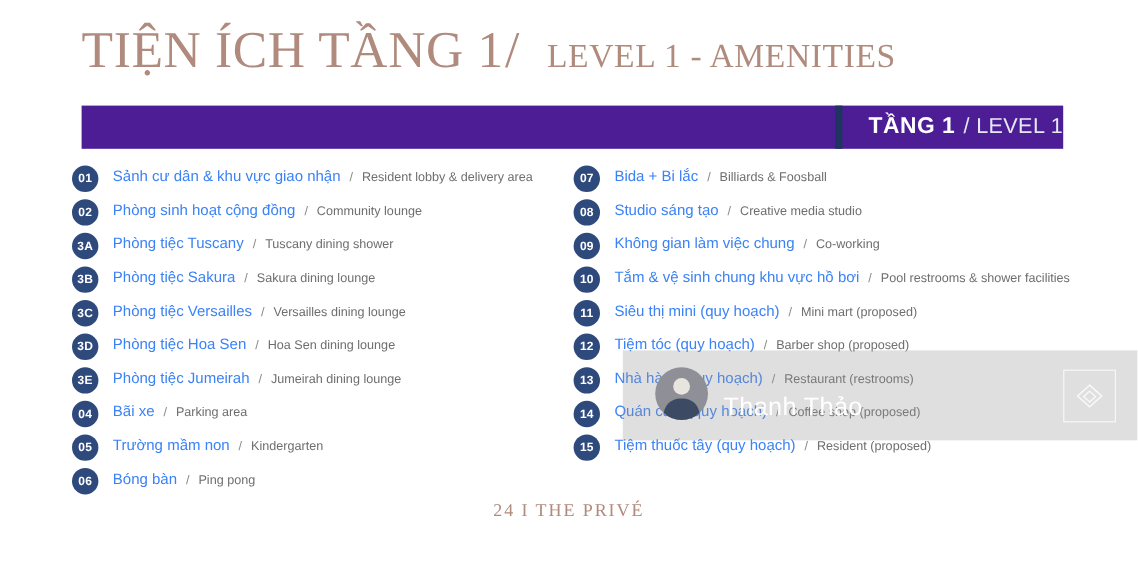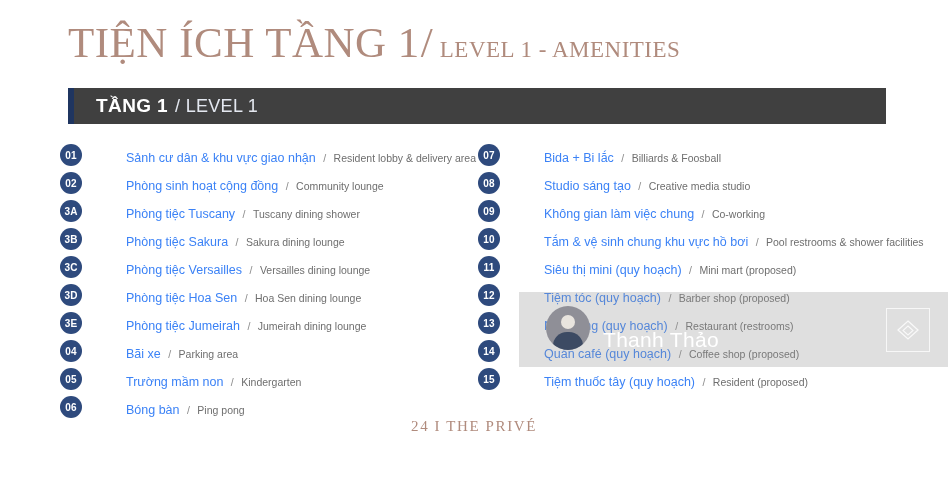--- a/index.html
+++ b/index.html
@@ -39,37 +39,38 @@
     line-height: 1;
   }
   .title-sep {
     font-family: "Liberation Serif", serif;
     font-size: 43px;
     color: #b08b7d;
     margin: 0 1px 0 1px;
   }
   .title-en {
     font-family: "Liberation Serif", serif;
-    font-size: 23px;
+    font-size: 28px;
     letter-spacing: 0.5px;
     color: #b08b7d;
     line-height: 1;
-    margin-left: 6px;
+    margin-left: 22px;
   }
 
   
   .blue-bar {
     position: absolute;
     left: 68px;
     top: 88px;
     width: 818px;
     height: 36px;
-    background: #404040;
+    background: #4c1d95;
     display: flex;
     align-items: center;
+    justify-content: flex-end;
   }
   .bar-left-accent {
     width: 6px;
     height: 36px;
     background: #1f3560;
   }
   .bar-text {
     display: flex;
     align-items: baseline;
     margin-left: 22px;
@@ -93,23 +94,22 @@
     left: 60px;
     top: 138px;
     width: 836px;
     display: flex;
   }
   .col {
     width: 418px;
   }
   .item {
     display: flex;
-    align-items: flex-end;
+    align-items: flex-start;
     height: 28px;
-    gap: 32px;
   }
   .badge {
     flex: 0 0 auto;
     width: 22px;
     height: 22px;
     border-radius: 50%;
     background: #2e4a7d;
     color: #ffffff;
     font-size: 10px;
     font-weight: bold;

